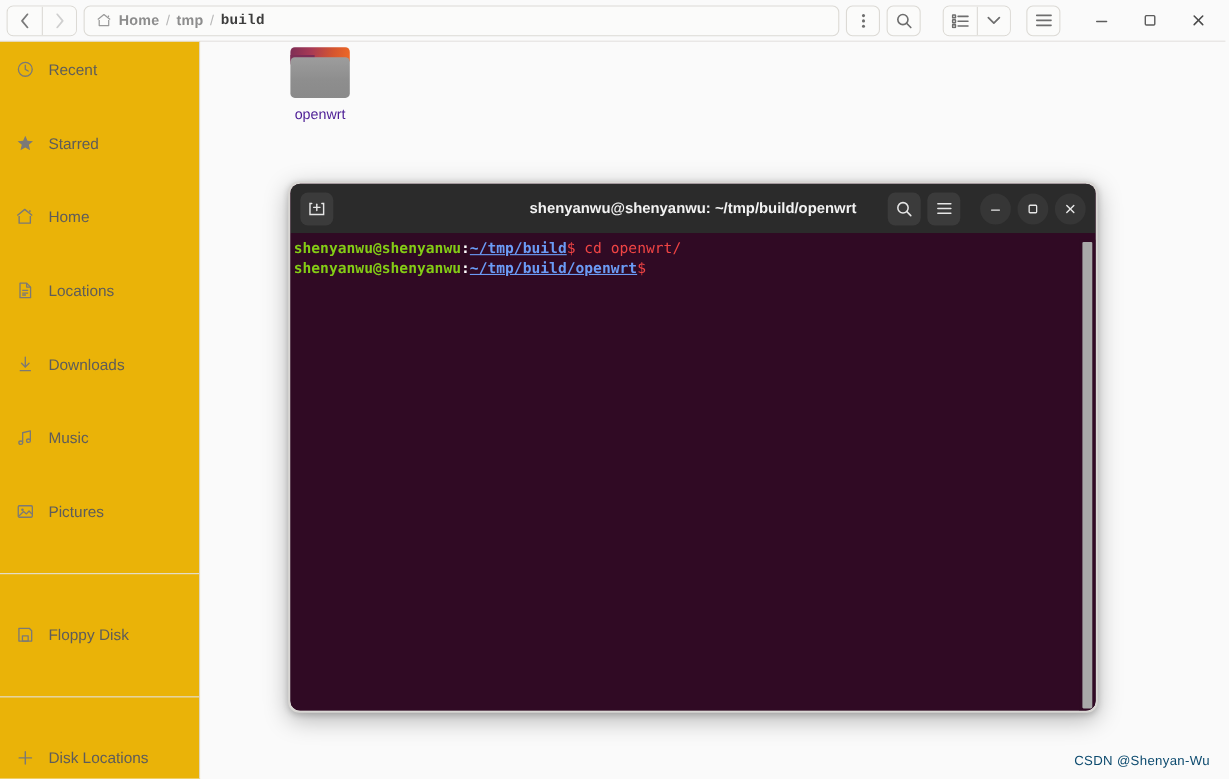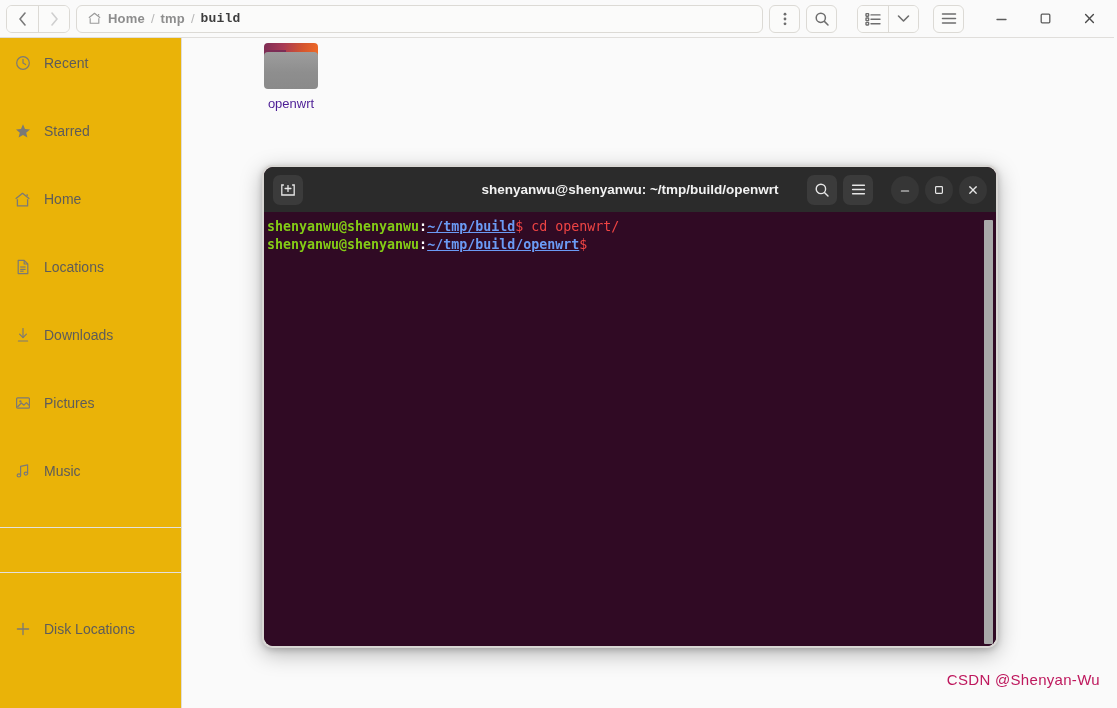--- a/index.html
+++ b/index.html
@@ -240,23 +240,23 @@
   }
   .term-scroll-thumb {
     width: 9px;
     background: #a9a9a9;
     border-radius: 1px;
     height: 100%;
   }
 
   .watermark {
     position: absolute;
-    right: 14px; bottom: 20px;
-    font-size: 15px;
-    color: #be185d;
+    right: 14px; bottom: 10px;
+    font-size: 12px;
+    color: #0c4a6e;
     letter-spacing: .3px;
   }
 </style>
 </head>
 <body>
 
 <div class="app">
 
   <div class="header">
 
@@ -401,43 +401,52 @@
               <polyline points="4.6,7.2 8,10.6 11.4,7.2"></polyline>
               <line x1="3.4" y1="14" x2="12.6" y2="14"></line>
             </svg>
         </span>
         <span>Downloads</span>
       </div>
 
       <div class="side-item">
         <span class="si-ico">
           <svg width="16" height="16" viewBox="0 0 16 16" fill="none" stroke="#7b7976" stroke-width="1.2" stroke-linejoin="round">
+              <path d="M5.6 12.2V3.4l7-1.6v8.6"></path>
+              <ellipse cx="3.9" cy="12.4" rx="1.75" ry="1.5"></ellipse>
+              <ellipse cx="10.9" cy="10.6" rx="1.75" ry="1.5"></ellipse>
+            </svg>
+        </span>
+        <span>Music</span>
+      </div>
+
+      <div class="side-item">
+        <span class="si-ico">
+          <svg width="16" height="16" viewBox="0 0 16 16" fill="none" stroke="#7b7976" stroke-width="1.2" stroke-linejoin="round">
               <rect x="1.6" y="2.8" width="12.8" height="10.4" rx="1"></rect>
               <circle cx="5.4" cy="6.4" r="1.15" fill="#7b7976" stroke="none"></circle>
               <polyline points="2.4,12 6.4,8 9,10.2 11.4,7.6 14,10.4"></polyline>
             </svg>
         </span>
         <span>Pictures</span>
       </div>
 
+
+
+      <div class="side-sep"></div>
+
       <div class="side-item">
         <span class="si-ico">
           <svg width="16" height="16" viewBox="0 0 16 16" fill="none" stroke="#7b7976" stroke-width="1.2" stroke-linejoin="round">
-              <path d="M5.6 12.2V3.4l7-1.6v8.6"></path>
-              <ellipse cx="3.9" cy="12.4" rx="1.75" ry="1.5"></ellipse>
-              <ellipse cx="10.9" cy="10.6" rx="1.75" ry="1.5"></ellipse>
-            </svg>
-        </span>
-        <span>Music</span>
-      </div>
-
-
-
-      <div class="side-sep"></div>
-
+              <path d="M2.2 2.2h9.4l2.2 2.2v9.4H2.2z"></path>
+              <rect x="5.4" y="9" width="5.2" height="4.8"></rect>
+            </svg>
+        </span>
+        <span>Floppy Disk</span>
+      </div>
 
       <div class="side-sep"></div>
 
       <div class="side-item">
         <span class="si-ico">
           <svg width="16" height="16" viewBox="0 0 16 16" fill="none" stroke="#7b7976" stroke-width="1.3" stroke-linecap="round">
               <line x1="8" y1="2.4" x2="8" y2="13.6"></line>
               <line x1="2.4" y1="8" x2="13.6" y2="8"></line>
             </svg>
         </span>

